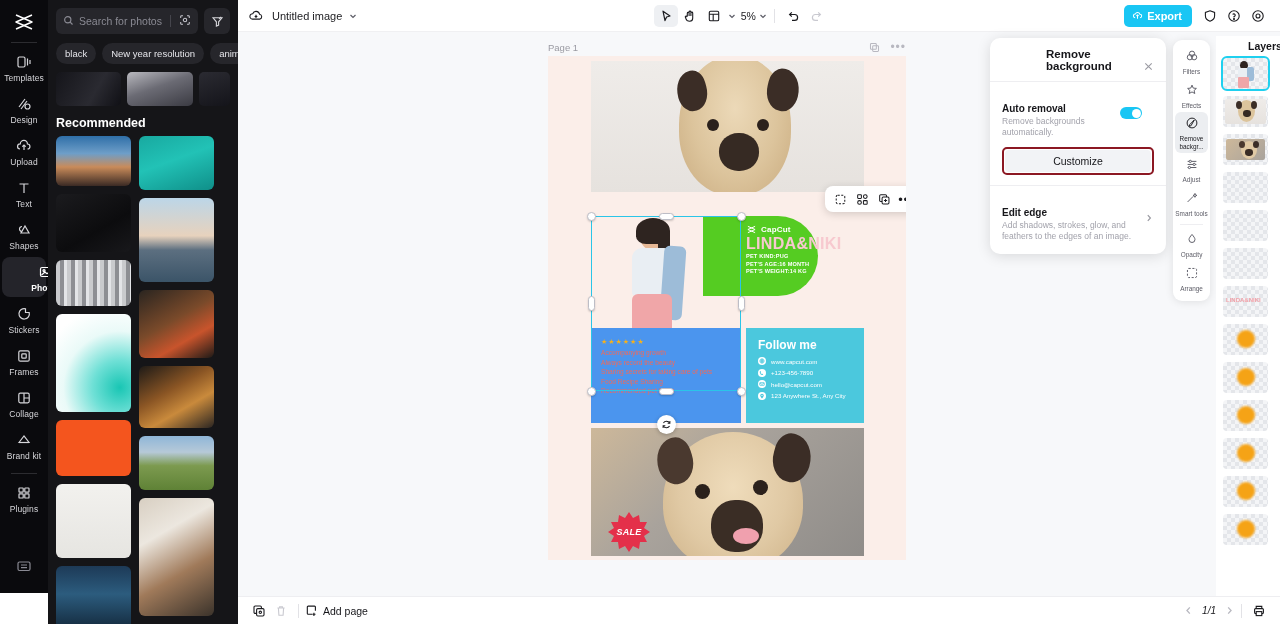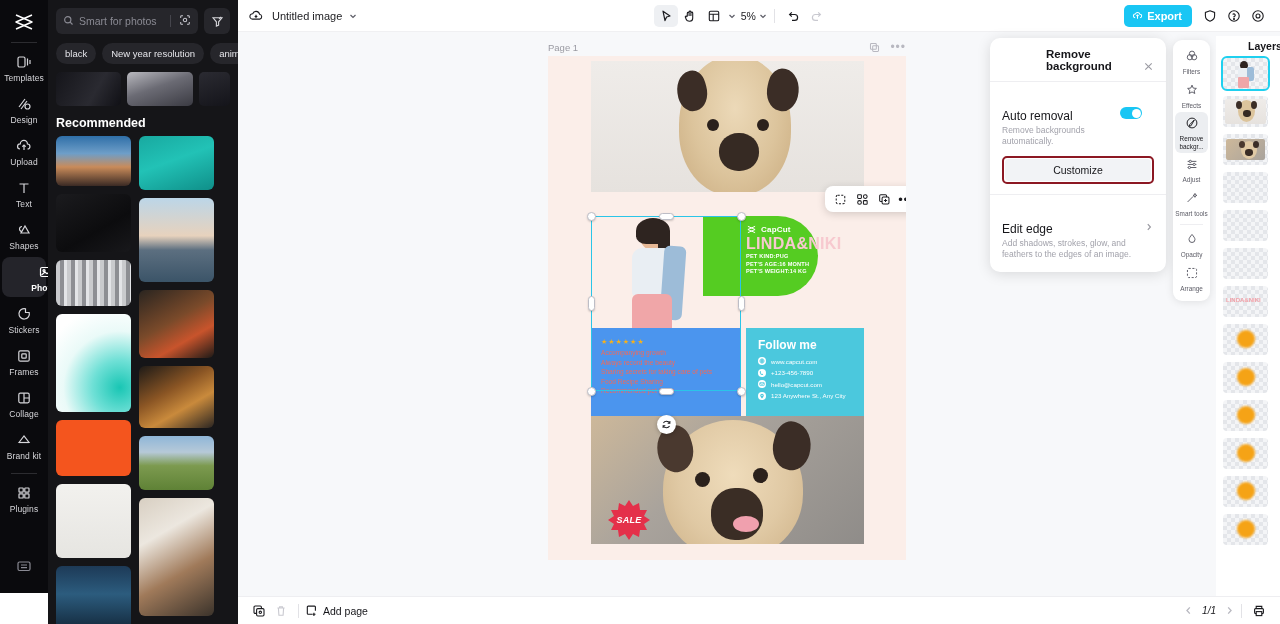--- a/index.html
+++ b/index.html
@@ -99,21 +99,21 @@
     position:absolute; left:155px; top:160px; width:115px; height:80px;
     background:#55cc22;
     border-radius: 0 60px 60px 0;
   }
   .art-blue {
     position:absolute; left:43px; top:272px; width:150px; height:95px; background:#4b95ee;
   }
   .art-cyan {
     position:absolute; left:198px; top:272px; width:118px; height:95px; background:#4bc8dd;
   }
-  .art-dog-bot { position:absolute; left:43px; top:360px; width:273px; height:128px; overflow:hidden; }
+  .art-dog-bot { position:absolute; left:43px; top:372px; width:273px; height:128px; overflow:hidden; }
 
   .capcut-row { display:flex; align-items:center; gap:4px; margin:9px 0 1px 43px; }
   .brandname { color:#fff; font-size:8px; font-weight:bold; letter-spacing:.2px; }
   .bigname { color:#f7c9cf; font-size:16px; font-weight:bold; margin-left:43px; letter-spacing:.3px; line-height:18px;}
   .petline { color:#fff; font-size:5.6px; font-weight:bold; margin-left:43px; line-height:7.5px; letter-spacing:.2px;}
 
   .followtitle { color:#fff; font-size:12px; font-weight:bold; margin:10px 11px 5px 12px; }
   .contact { display:flex; align-items:center; gap:5px; margin:0 0 3.5px 12px; }
   .contact .txt { color:#fff; font-size:6.2px; }
   .cdot { width:8px; height:8px; border-radius:50%; background:#fff; display:flex;align-items:center;justify-content:center; flex:none;}
@@ -151,21 +151,21 @@
   #floattools .ft { width:20px;height:20px;display:flex;align-items:center;justify-content:center;cursor:pointer;border-radius:4px;}
 
   
   #rbpanel {
     position:absolute; left:990px; top:38px; width:176px; background:#fff;
     border-radius:10px; box-shadow:0 2px 14px rgba(0,0,0,.13); padding:10px 12px 12px;
   }
   .rb-head { display:flex; align-items:flex-end;padding-left:44px; }
   .rb-title { font-size:11.5px; font-weight:bold; color:#16161a; }
   .rb-hr { height:1px; background:#eeeef1; margin:9px -12px 0; }
-  .rb-sub { font-size:12px; font-weight:normal; color:#16161a; margin-top:16px; }
+  .rb-sub { font-size:10px; font-weight:bold; color:#16161a; margin-top:10px; }
   .rb-desc { font-size:8.5px; color:#a2a2ab; line-height:11px; margin-top:2px; width:110px; }
   .toggle {
     position:absolute; right:12px; width:22px; height:12px; border-radius:7px;
     background:#19c6f4; cursor:pointer;
   }
   .toggle .knob { position:absolute; right:1.5px; top:1.5px; width:9px; height:9px; border-radius:50%; background:#fff; }
   .customize-hl {
     margin-top:9px; border:2.5px solid #8c1823; border-radius:5px; padding:1px;
   }
   .customize-btn {
@@ -349,21 +349,21 @@
   </div>
 
   <div id="panel">
     <div class="search-row">
       <div class="search-box">
         <span>
           <svg width="11" height="11" viewBox="0 0 12 12" fill="none" stroke="#8a8a93" stroke-width="1.3">
             <circle cx="5.2" cy="5.2" r="3.4"></circle>
               <path d="M7.8 7.8 10.4 10.4"></path>
           </svg></span>
-        <span class="ph">Smart for photos</span>
+        <span class="ph">Search for photos</span>
         <span class="search-div" style="margin-left:auto"></span>
         <span style="margin-left:3px">
           <svg width="12" height="12" viewBox="0 0 14 14" fill="none" stroke="#c9c9d0" stroke-width="1.2">
             <path d="M2 4.6V3a1 1 0 0 1 1-1h1.6M9.4 2H11a1 1 0 0 1 1 1v1.6M12 9.4V11a1 1 0 0 1-1 1H9.4M4.6 12H3a1 1 0 0 1-1-1V9.4"></path>
             <circle cx="7" cy="7" r="2"></circle>
           </svg></span>
       </div>
       <div class="icon-btn-dark">
         <svg width="13" height="13" viewBox="0 0 14 14" fill="none" stroke="#d6d6da" stroke-width="1.2">
           <path d="M2.2 3h9.6L8.2 7.3v3.6L5.8 12V7.3z"></path>

